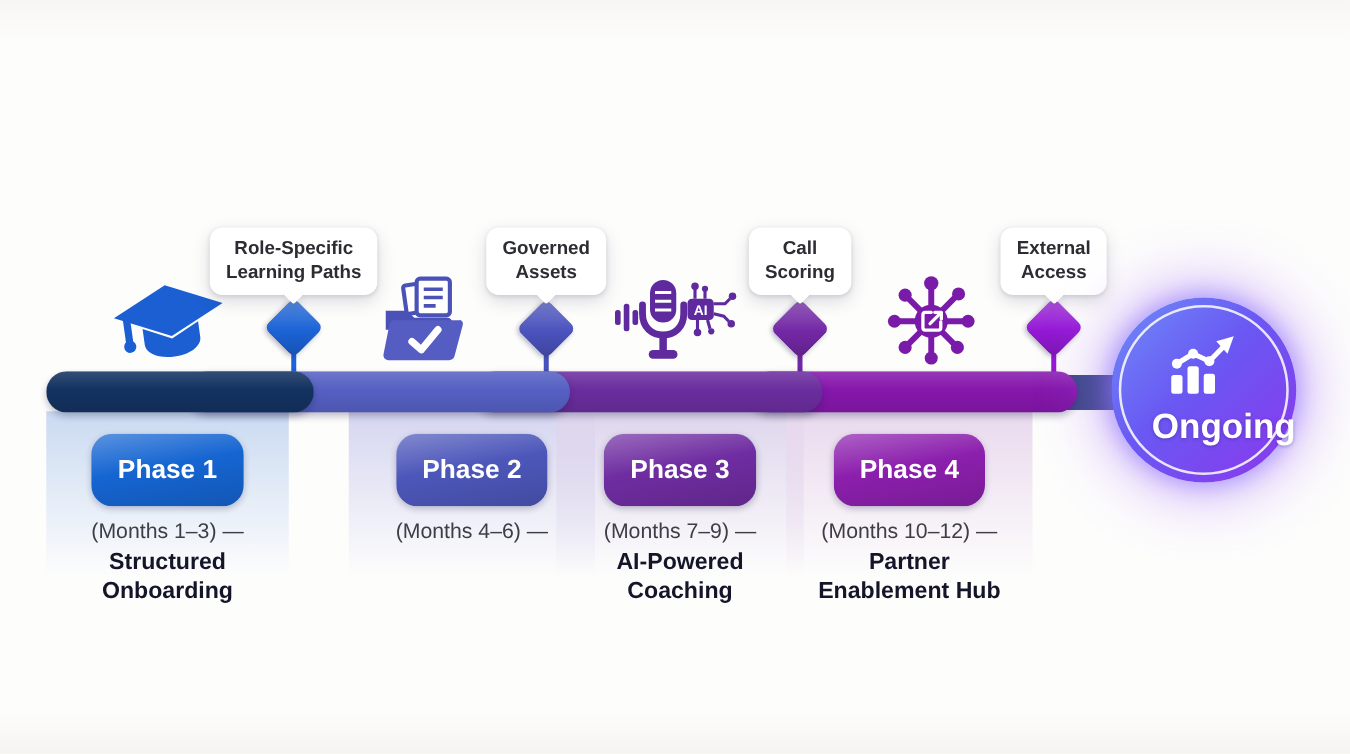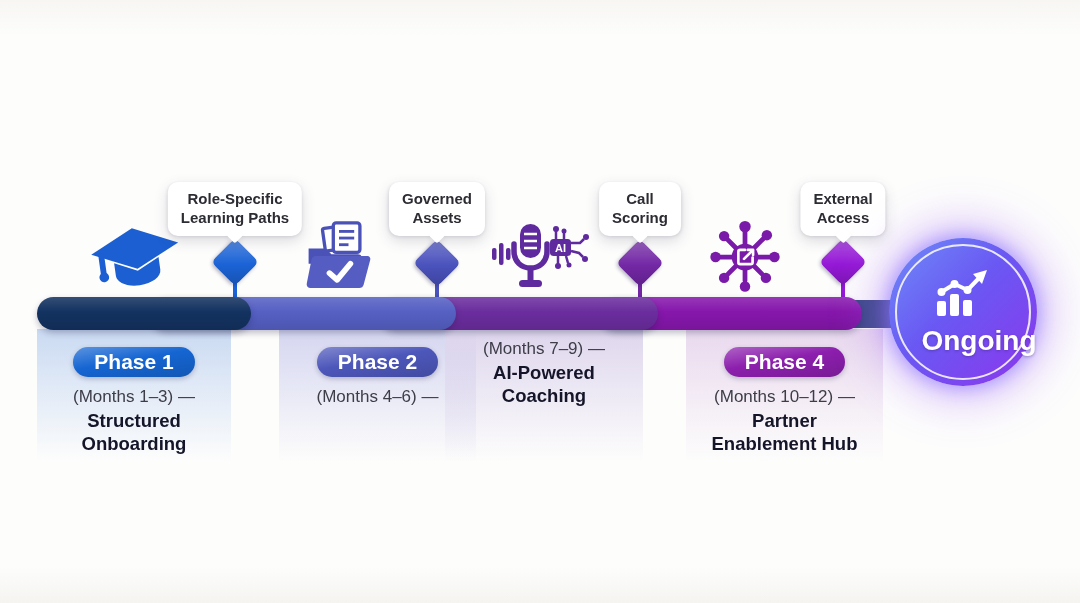--- a/index.html
+++ b/index.html
@@ -31,21 +31,21 @@
              text-align:center; font-size:15px; font-weight:700; color:#2c2c33;
              line-height:1.25; white-space:pre-line; }
   .callout::after { content:""; position:absolute; left:50%; bottom:-5px; width:12px; height:12px;
              background:#ffffff; transform:translateX(-50%) rotate(45deg); border-radius:2px;
              box-shadow:3px 3px 5px rgba(60,60,90,.08); }
 
   
   .panel { position:absolute; top:329px; height:133px; z-index:2;
            background:linear-gradient(180deg, var(--pc) 0%, rgba(255,255,255,0) 100%);
            display:flex; flex-direction:column; align-items:center; }
-  .badge { margin-top:18px; padding:3px 21px; border-radius:17px; color:#ffffff;
+  .badge { margin-top:18px; padding:17px 21px; border-radius:17px; color:#ffffff;
            font-size:21px; font-weight:700;
            background-image:linear-gradient(170deg, rgba(255,255,255,.30), rgba(255,255,255,0) 45%, rgba(0,0,0,.14));
            box-shadow:0 2px 5px rgba(30,30,80,.25); }
   .months { margin-top:10px; font-size:17px; color:#3d3d48; }
   .ptitle { margin-top:2px; font-size:18.5px; font-weight:700; color:#15152a;
             line-height:1.26; text-align:center; white-space:pre-line; }
 
   
   .phicon { position:absolute; z-index:6; }
 
@@ -182,25 +182,26 @@
     <div class="badge" style="background-color: rgb(21, 101, 210);">Phase 1</div>
     <div class="months">(Months 1–3) —</div>
     <div class="ptitle">Structured
 Onboarding</div>
   </div>
   <div class="panel" style="left:241px; width:197px;margin-left:38px; --pc:#d5d6f0;">
     <div class="badge" style="background-color: rgb(77, 87, 186);">Phase 2</div>
     <div class="months">(Months 4–6) —</div>
   </div>
   <div class="panel" style="left:445px; width:198px; --pc:#ded6ed;">
+    <div class="badge" style="background-color: rgb(111, 45, 161);">Phase 3</div>
     <div class="months">(Months 7–9) —</div>
     <div class="ptitle">AI-Powered
 Coaching</div>
   </div>
-  <div class="panel" style="left:686px; width:197px; --pc:#e9d9ee;">
+  <div class="panel" style="left:629px; width:197px; --pc:#e9d9ee;">
     <div class="badge" style="background-color: rgb(140, 31, 173);">Phase 4</div>
     <div class="months">(Months 10–12) —</div>
     <div class="ptitle">Partner
 Enablement Hub</div>
   </div>
 
   <div class="ongoing">
     <span>
       <svg width="66" height="52" viewBox="0 0 64 52">
         <g fill="#ffffff">

